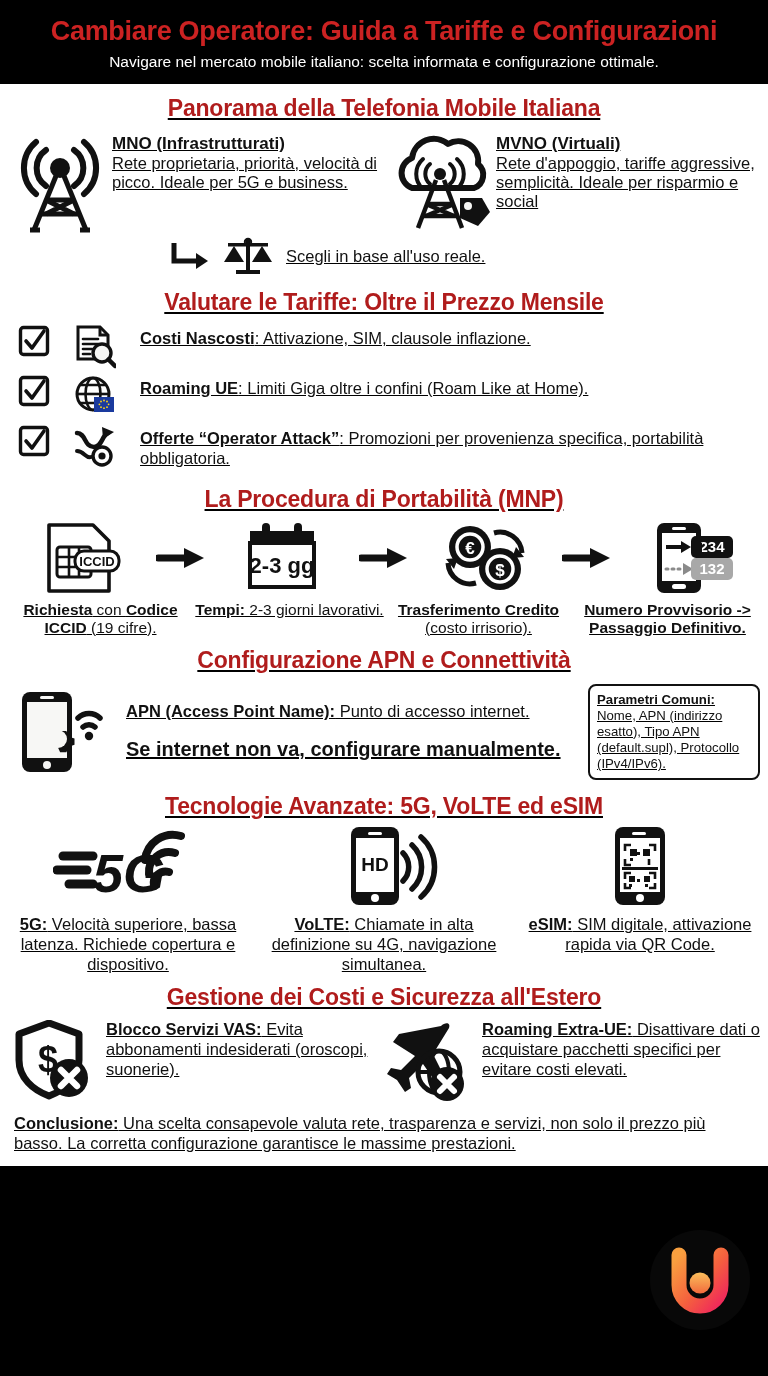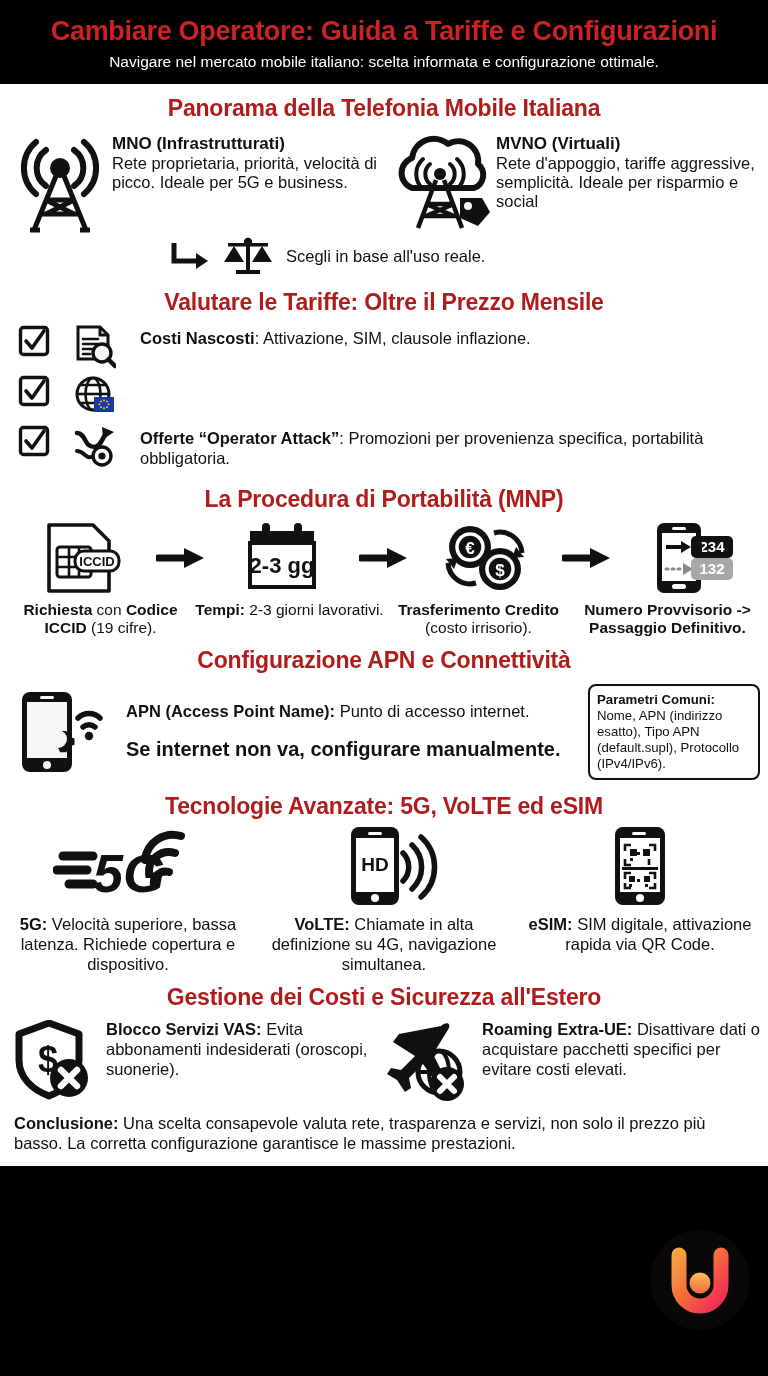--- a/index.html
+++ b/index.html
@@ -8,20 +8,21 @@
     height: 1376px;
     background: #000;
     font-family: "Liberation Sans", sans-serif;
     overflow: hidden;
   }
   .page {
     position: relative;
     width: 768px;
     height: 1376px;
     background: #000000;
+    text-decoration: underline;
   }
 
   
   .header {
     background: #000000;
     padding: 16px 10px 12px 10px;
     text-align: center;
   }
   .header-title {
     color: #CC2222;
@@ -279,20 +280,21 @@
                   <circle cx="33" cy="26.5" r="0.9"></circle>
                 <circle cx="34.6" cy="29.3" r="0.9"></circle>
                   <circle cx="33" cy="32.2" r="0.9"></circle>
                 <circle cx="30" cy="33.2" r="0.9"></circle>
                   <circle cx="27" cy="32.2" r="0.9"></circle>
                 <circle cx="25.4" cy="29.3" r="0.9"></circle>
                   <circle cx="27" cy="26.5" r="0.9"></circle>
               </g>
             </svg>
           </span>
+          <span class="tx"><b class="b">Roaming UE</b><span>: Limiti Giga oltre i confini (Roam Like at Home).</span></span>
         </div>
 
         <div class="s2-item">
           <span class="chk">
             <svg width="32" height="32" viewBox="0 0 32 32">
               <rect x="2.5" y="2.5" width="27" height="27" rx="3" fill="none" stroke="#111" stroke-width="3.4"></rect>
               <path d="M8 16 L14 23 L26 6" fill="none" stroke="#111" stroke-width="3.6" stroke-linecap="round" stroke-linejoin="round"></path>
             </svg>
           </span>
           <span class="ic2">

